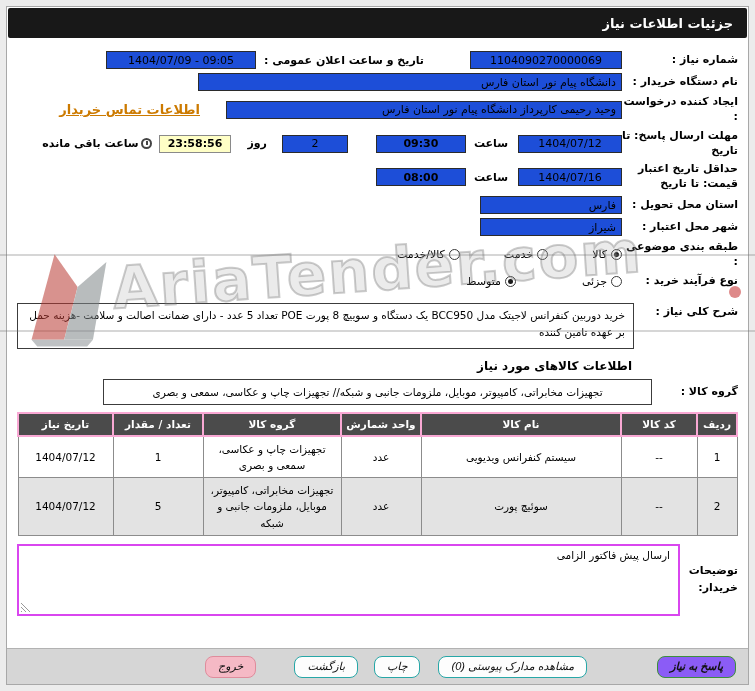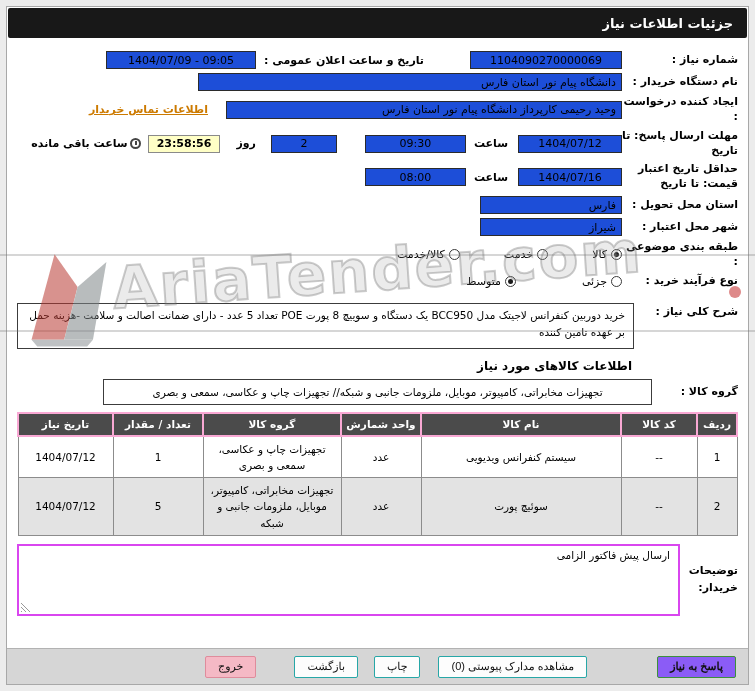--- a/index.html
+++ b/index.html
@@ -12,24 +12,24 @@
   .lblc { width:116px; flex:none; font-weight:bold; line-height:1.35; font-size:11px; }
   .lbl { font-weight:bold; white-space:nowrap; }
   .ibox { border:1px solid #2b2b2b; background:#1d4ed8; height:18px; display:flex; align-items:center; padding:0 5px; font-size:11px; }
   .ctr { justify-content:center; }
   .ltr { direction:ltr; unicode-bidi:embed; }
   .w-need { width:152px; }
   .w-ann { width:150px; }
   .w-org { width:424px; }
   .w-cre { width:396px; }
   .w-date { width:104px; }
-  .w-time { width:101px; }
+  .w-time { width:90px;font-weight:bold; }
   .w-days { width:66px; }
   .w-city { width:142px; }
-  .link-orange { color:#cc7a00; font-weight:bold; text-decoration:underline; cursor:pointer; margin-right:18px; font-size:11px; }
+  .link-orange { color:#cc7a00; font-weight:bold; text-decoration:underline; cursor:pointer; margin-right:26px; font-size:13px; }
   .ybox { background:#ffffc6; border:1px solid #8a8a8a; height:18px; display:flex; align-items:center; padding:0 8px; font-weight:bold; font-size:11px; margin-right:16px; }
   .clock { width:11px; height:11px; border:2px solid #444; border-radius:50%; position:relative; flex:none; margin-right:7px; }
   .clock::after { content:''; position:absolute; left:3px; top:1px; width:2px; height:4px; background:#444; }
   .ropt { display:flex; align-items:center; cursor:pointer; }
   .ropt > span:last-child { margin-right:4px; }
   .radio { width:11px; height:11px; border:1px solid #3a3a3a; border-radius:50%; background:#fff; flex:none; position:relative; }
   .radio.on::after { content:''; position:absolute; left:2px; top:2px; width:5px; height:5px; border-radius:50%; background:#1a1a1a; }
   .chkbox { width:11px; height:11px; border:1px solid #3a3a3a; background:#fff; flex:none; }
   .chk-wrap { display:flex; align-items:center; margin-right:26px; font-size:10px; }
   .chk-wrap > span:last-child { margin-right:4px; }
@@ -43,21 +43,21 @@
   table.goods th { background:#4b4b4b; color:#fff; border:2px solid #f9a8d4; height:23px; font-weight:bold; font-size:10.5px; padding:2px; }
   table.goods td { border:1px solid #8c8c8c; text-align:center; padding:4px 4px; background:#fff; line-height:1.55; }
   table.goods tr.alt td { background:#e3e3e3; }
   .notes-row { display:flex; align-items:center; margin-top:8px; font-size:11px; }
   .notes-lbl { width:58px; flex:none; font-weight:bold; line-height:1.5; }
   .nbox { flex:1; border:2px solid #d946ef; height:72px; padding:3px 8px; font-size:10.5px; background:#fff; position:relative; }
   .nbox .resize-corner { position:absolute; left:2px; bottom:2px; width:10px; height:10px;
       background:repeating-linear-gradient(45deg,#999 0 1px,transparent 1px 3px);
       clip-path:polygon(0 0, 0 100%, 100% 100%); }
   .footer { flex:none; height:36px; background:#d6d6d6; border-top:1px solid #b2b2b2; display:flex; align-items:center; padding:0 12px; }
-  .btn { height:22px; padding:0 12px; border:1px solid #27a7a7; background:#fdfdfd; border-radius:2px; font-size:11px; display:flex; align-items:center; cursor:pointer; color:#111; }
+  .btn { height:22px; padding:0 12px; border:1px solid #27a7a7; background:#fdfdfd; border-radius:8px; font-size:11px; display:flex; align-items:center; cursor:pointer; color:#111;font-style:italic; }
   .btn-green { background:#8b5cf6; border-color:#3e8f3c; font-weight:bold; }
   .btn-attach { margin-right:70px; }
   .btn-print { margin-right:18px; }
   .btn-back { margin-right:16px; }
   .btn-pink { background:#f5b9c5; border-color:#df8c9c; margin-right:38px; }
   
   .wm-text { position:absolute; left:0; top:236px; width:100%; text-align:center; transform:rotate(-4deg);
       font-size:58px; font-weight:bold; letter-spacing:2px; direction:ltr;
       color:rgba(165,165,165,0.22); -webkit-text-stroke:2px rgba(110,110,110,0.35);
       pointer-events:none; z-index:30; white-space:nowrap; }

